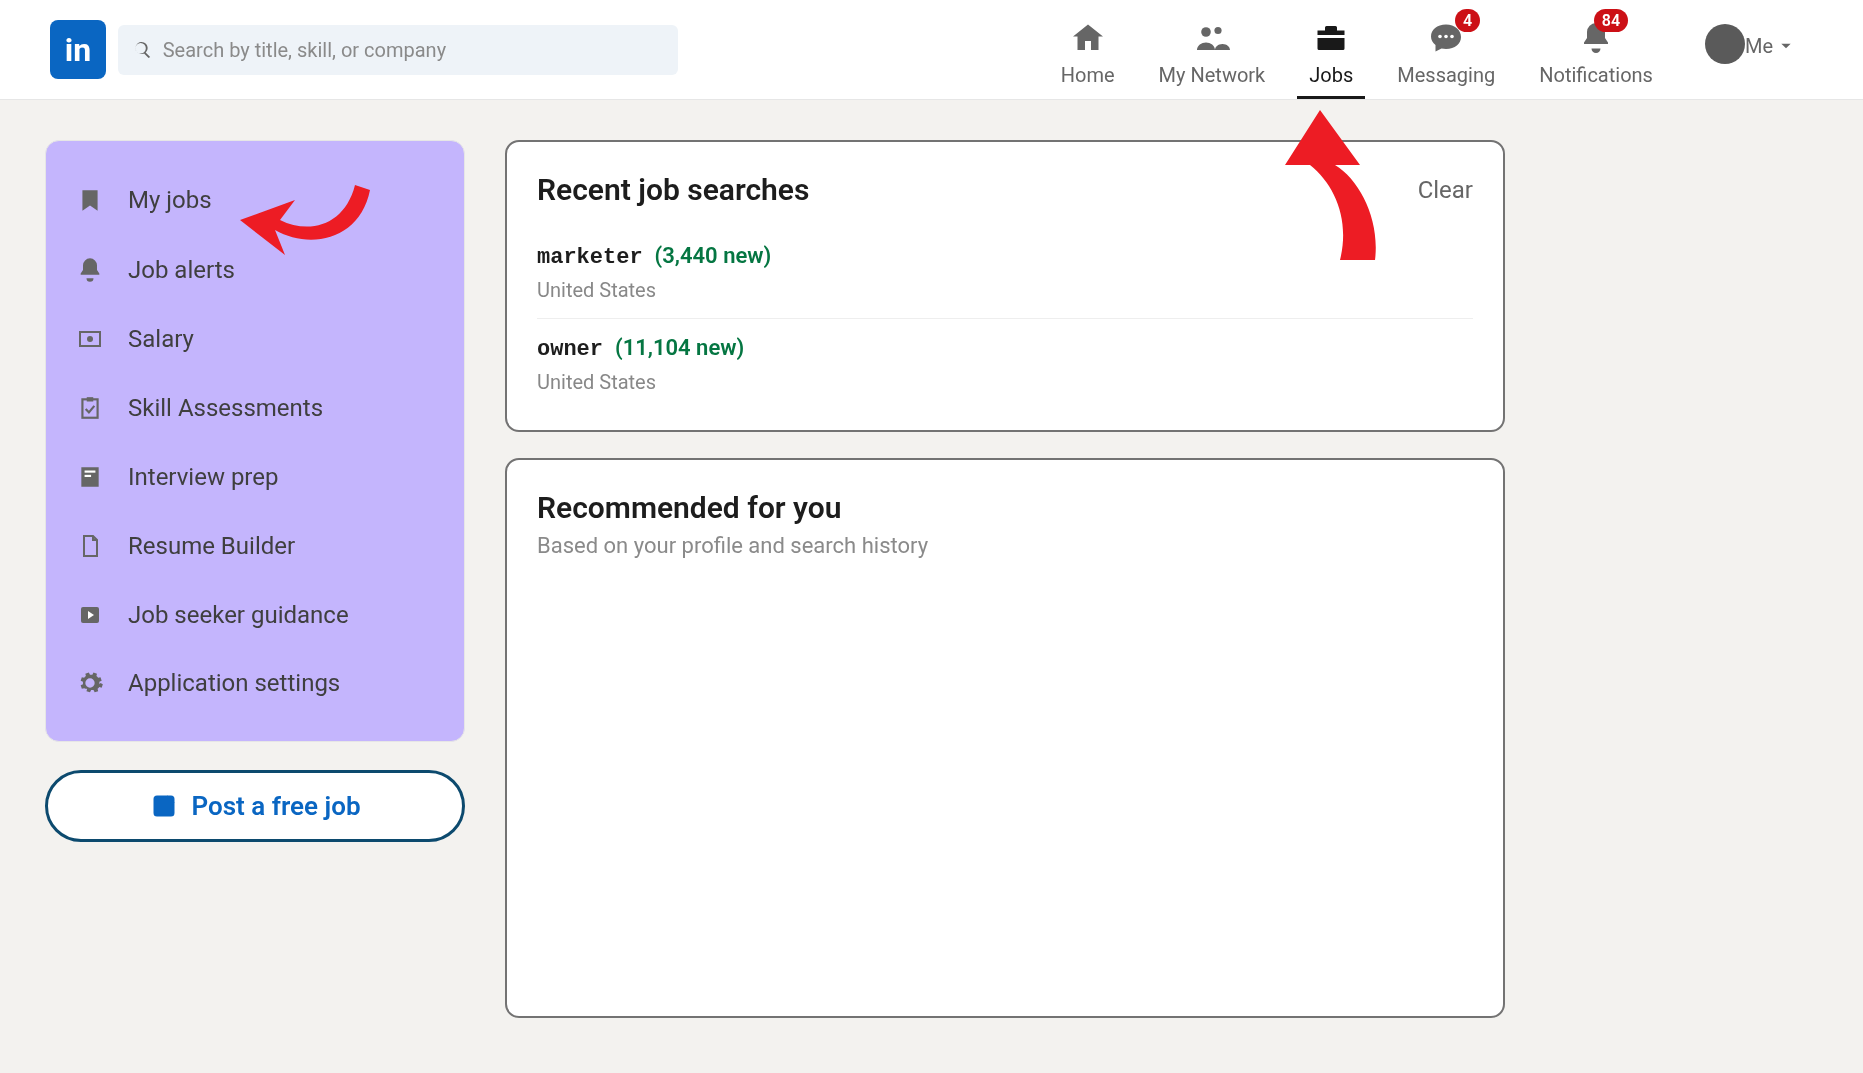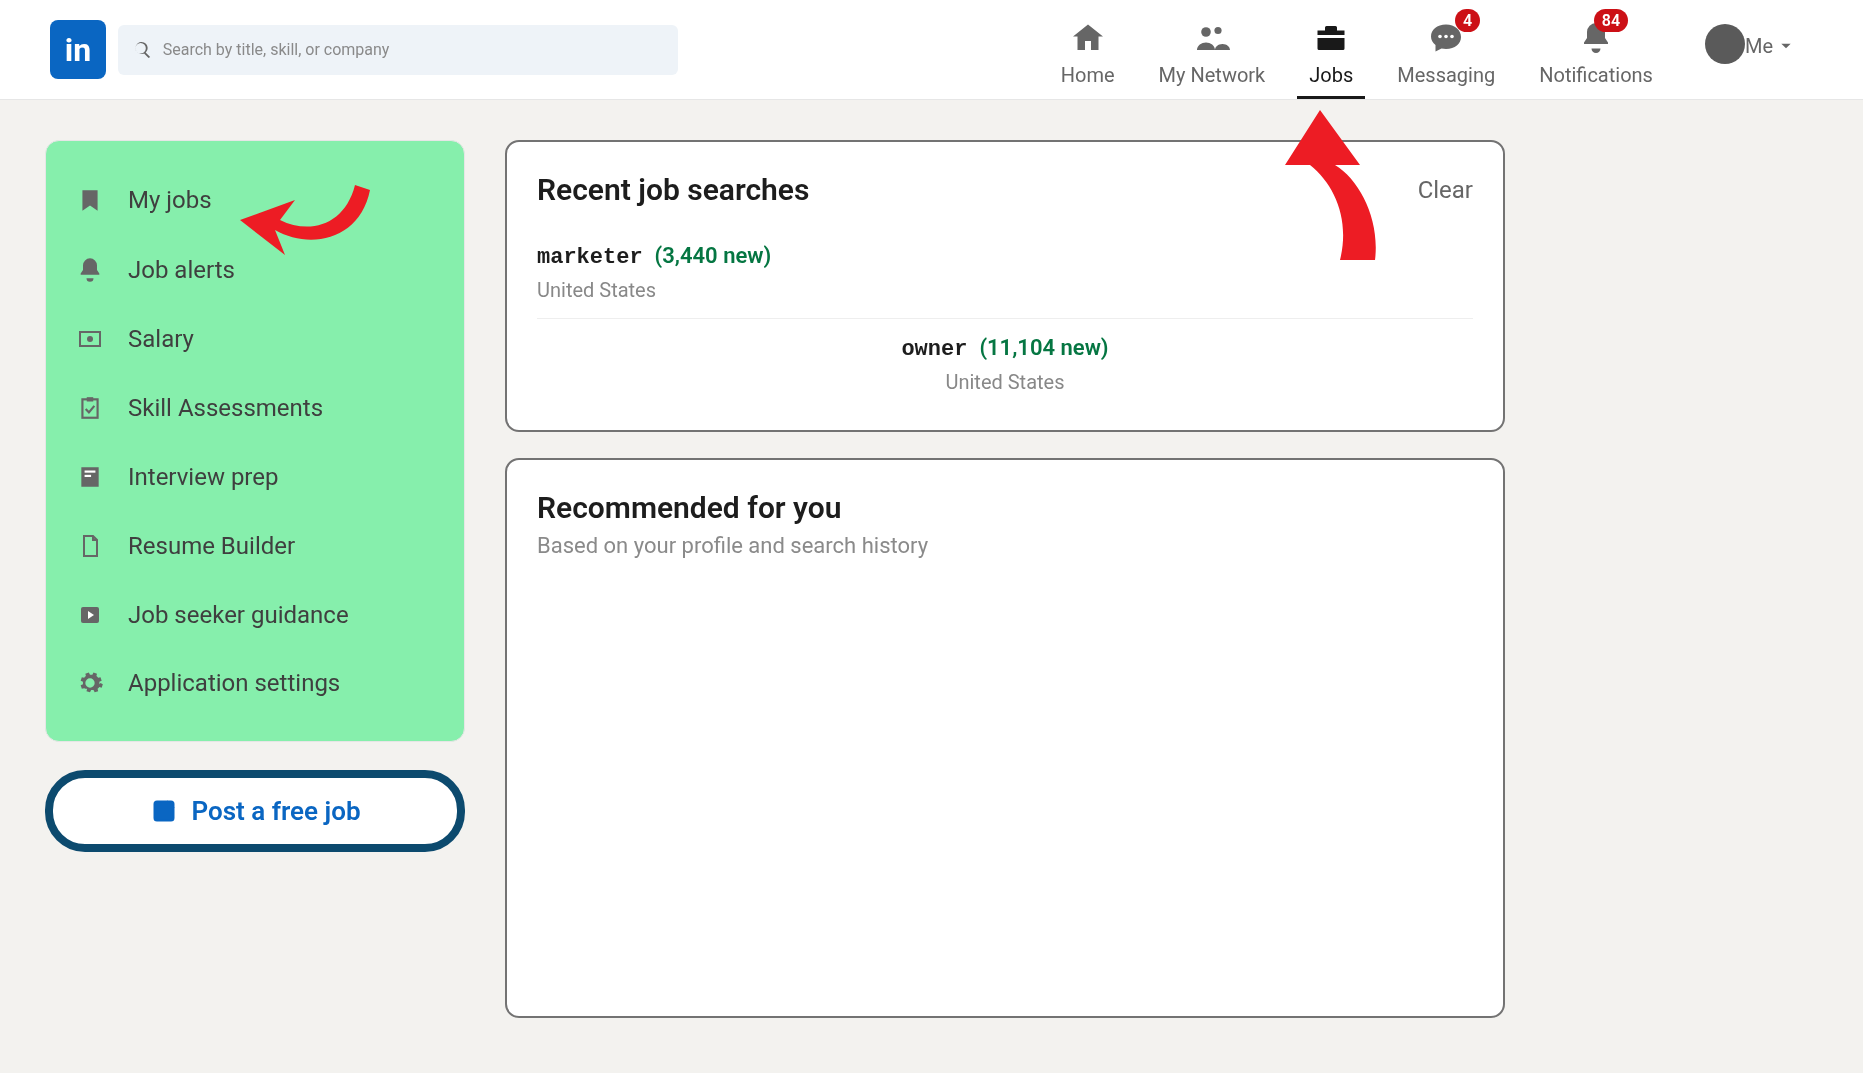--- a/index.html
+++ b/index.html
@@ -3,21 +3,21 @@
 <meta charset="utf-8">
 <style>
   * { box-sizing: border-box; margin: 0; padding: 0; font-family: -apple-system, BlinkMacSystemFont, "Segoe UI", Roboto, Helvetica, Arial, sans-serif; }
   body { background: #f3f2ef; width: 1863px; height: 1073px; overflow: hidden; }
 
   
   .topnav { background: #ffffff; height: 100px; border-bottom: 1px solid #e6e6e6; display: flex; align-items: center; padding: 0 50px; }
   .logo { width: 56px; height: 59px; background: #0a66c2; color: #ffffff; display: flex; align-items: center; justify-content: center; font-weight: 700; font-size: 32px; border-radius: 8px; margin-right: 12px; }
   .searchbox { background: #eef3f8; height: 50px; border-radius: 6px; display: flex; align-items: center; padding: 0 14px; width: 560px; }
   .searchbox svg { fill: #666666; }
-  .searchbox input { border: none; background: transparent; font-size: 16px; color: #444; margin-left: 10px; width: 100%; outline: none; }
+  .searchbox input { border: none; background: transparent; font-size: 20px; color: #444; margin-left: 10px; width: 100%; outline: none; }
   .searchbox input::placeholder { color: #8a8a8a; }
   .nav-spacer { flex: 1; }
   .nav-items { display: flex; align-items: flex-end; height: 100%; }
   .nav-item { display: flex; flex-direction: column; align-items: center; justify-content: flex-end; padding: 0 22px 12px 22px; height: 100%; color: #666666; cursor: pointer; position: relative; }
   .nav-item .icon-holder { height: 42px; display:flex; align-items:center; justify-content:center; position:relative;}
   .nav-item svg { fill: #666666; }
   .nav-item.active { color: #191919; }
   .nav-item.active svg { fill: #191919; }
   .nav-item.active::after { content:""; position:absolute; bottom:0; left:10px; right:10px; height:3px; background:#191919; }
   .nav-item .label { font-size: 20px; margin-top:4px; }
@@ -25,35 +25,35 @@
   .avatar { width: 40px; height: 40px; border-radius: 50%; background: #5a5a5a; display:inline-block; }
   .me-item { display:flex; align-items:center; justify-content:flex-end; padding: 0 18px 12px 30px; height:100%; color:#666; cursor:pointer;}
   .me-row { display:flex; align-items:center; font-size:20px; margin-top:4px;}
   .caret { margin-left:4px; }
 
   
   .container { display: flex; padding: 40px 45px; gap: 40px; }
 
   
   .sidebar { width: 420px; }
-  .side-card { background:#86efac; border-radius: 14px; border:1px solid #e6e6e6; padding: 24px 20px; }
+  .side-card { background:#c4b5fd; border-radius: 14px; border:1px solid #e6e6e6; padding: 24px 20px; }
   .side-item { display: flex; align-items: center; gap: 20px; padding: 20px 6px; cursor: pointer; color:#3f3f3f; font-size: 24px; }
   .side-item .icn { width: 36px; display:flex; justify-content:center;}
   .side-item svg { fill:#666666; }
-  .post-job-btn { margin-top: 28px; width: 100%; border: 8px solid #0c4a6e; color: #0a66c2; background:#fff; border-radius: 40px; padding: 18px 0; font-size: 26px; font-weight:600; display:flex; align-items:center; justify-content:center; gap:14px; cursor:pointer;}
+  .post-job-btn { margin-top: 28px; width: 100%; border: 3px solid #0c4a6e; color: #0a66c2; background:#fff; border-radius: 40px; padding: 18px 0; font-size: 26px; font-weight:600; display:flex; align-items:center; justify-content:center; gap:14px; cursor:pointer;}
   .post-job-btn svg { fill:#0a66c2; stroke:#0a66c2;}
 
   
   .main { flex: 0 0 1000px; }
   .panel { background:#ffffff; border:2px solid #737373; border-radius: 14px; padding: 30px 30px 20px 30px; margin-bottom: 26px; }
   .panel-header { display:flex; align-items:center; justify-content:space-between; margin-bottom: 20px;}
   .panel-title { font-size: 30px; font-weight: 600; color:#1d1d1d;}
   .clear-link { font-size: 24px; color:#666666; cursor:pointer; }
   .search-row { padding: 16px 0; border-bottom: 1px solid #eee; }
-  .search-row:last-child { border-bottom: none; text-align: center;}
+  .search-row:last-child { border-bottom: none;}
   .search-term { font-size: 22px; font-weight:600; color:#1d1d1d;font-family:Liberation Mono, monospace; }
   .search-new { font-size: 22px; font-weight:600; color:#057642; margin-left:8px;}
   .search-loc { font-size: 20px; color:#888888; margin-top:8px; }
   .rec-sub { font-size: 22px; color:#8a8a8a; margin-top: 8px;}
 
   
   .arrow-overlay { position:absolute; pointer-events:none; }
 </style>
 </head>
 <body>

